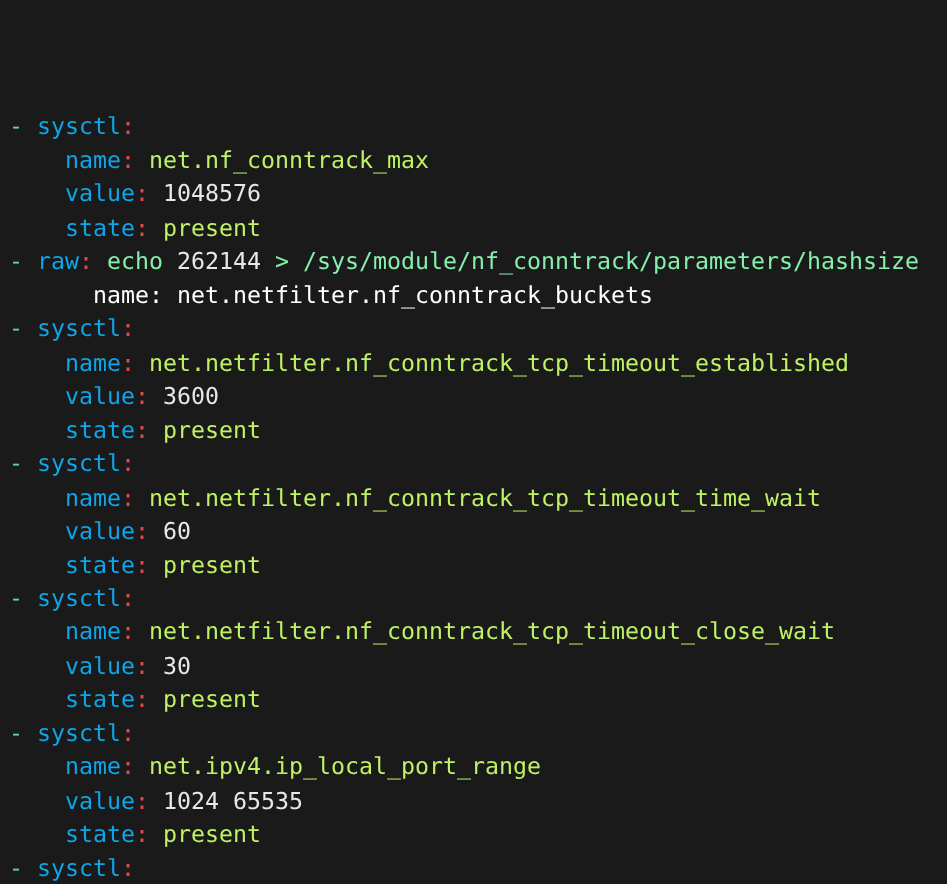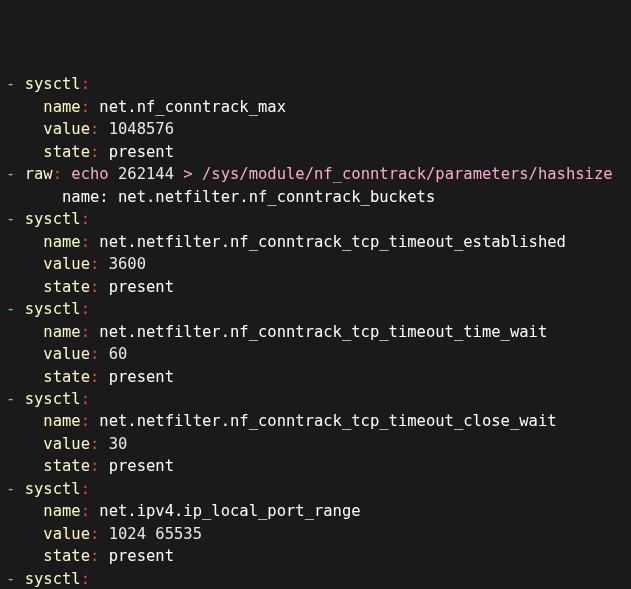--- a/index.html
+++ b/index.html
@@ -8,25 +8,25 @@
     background: #1a1a1a;
     font-family: "Menlo", "Consolas", "DejaVu Sans Mono", monospace;
     font-size: 15.5px;
     line-height: 1.45;
     color: #5fd0c5;
     white-space: pre;
     width: 631px;
     box-sizing: border-box;
   }
   .dash { color: #5fd0c5; }
-  .key  { color: #fef9c3; text-align: right; }
+  .key  { color: #0ea5e9; text-align: right; }
   .colon{ color: #d14;  color:#e04a4a; }
   .colon{ color:#e04a4a; }
-  .str  { color: #ffffff; }
-  .strw { color: #f9a8d4; }
+  .str  { color: #bef264; }
+  .strw { color: #86efac; }
   .num  { color: #e8e8e8; }
   .cmt  { color: #ffffff; }
 </style>
 </head>
 <body>
 
 
 <div id="code"><div><span class="dash">- </span><span class="key">sysctl</span><span class="colon">:</span></div><div><span class="dash">    </span><span class="key">name</span><span class="colon">: </span><span class="str">net.nf_conntrack_max</span></div><div><span class="dash">    </span><span class="key">value</span><span class="colon">: </span><span class="num">1048576</span></div><div><span class="dash">    </span><span class="key">state</span><span class="colon">: </span><span class="str">present</span></div><div><span class="dash">- </span><span class="key">raw</span><span class="colon">: </span><span class="strw">echo </span><span class="num">262144</span><span class="strw"> &gt; /sys/module/nf_conntrack/parameters/hashsize</span></div><div><span class="dash">      </span><span class="cmt">name: net.netfilter.nf_conntrack_buckets</span></div><div><span class="dash">- </span><span class="key">sysctl</span><span class="colon">:</span></div><div><span class="dash">    </span><span class="key">name</span><span class="colon">: </span><span class="str">net.netfilter.nf_conntrack_tcp_timeout_established</span></div><div><span class="dash">    </span><span class="key">value</span><span class="colon">: </span><span class="num">3600</span></div><div><span class="dash">    </span><span class="key">state</span><span class="colon">: </span><span class="str">present</span></div><div><span class="dash">- </span><span class="key">sysctl</span><span class="colon">:</span></div><div><span class="dash">    </span><span class="key">name</span><span class="colon">: </span><span class="str">net.netfilter.nf_conntrack_tcp_timeout_time_wait</span></div><div><span class="dash">    </span><span class="key">value</span><span class="colon">: </span><span class="num">60</span></div><div><span class="dash">    </span><span class="key">state</span><span class="colon">: </span><span class="str">present</span></div><div><span class="dash">- </span><span class="key">sysctl</span><span class="colon">:</span></div><div><span class="dash">    </span><span class="key">name</span><span class="colon">: </span><span class="str">net.netfilter.nf_conntrack_tcp_timeout_close_wait</span></div><div><span class="dash">    </span><span class="key">value</span><span class="colon">: </span><span class="num">30</span></div><div><span class="dash">    </span><span class="key">state</span><span class="colon">: </span><span class="str">present</span></div><div><span class="dash">- </span><span class="key">sysctl</span><span class="colon">:</span></div><div><span class="dash">    </span><span class="key">name</span><span class="colon">: </span><span class="str">net.ipv4.ip_local_port_range</span></div><div><span class="dash">    </span><span class="key">value</span><span class="colon">: </span><span class="num">1024 65535</span></div><div><span class="dash">    </span><span class="key">state</span><span class="colon">: </span><span class="str">present</span></div><div><span class="dash">- </span><span class="key">sysctl</span><span class="colon">:</span></div></div>
 
 

